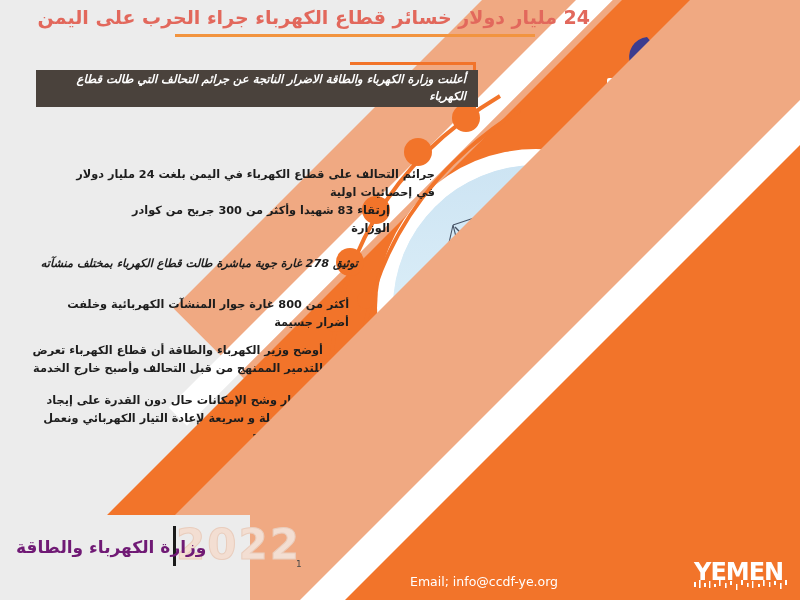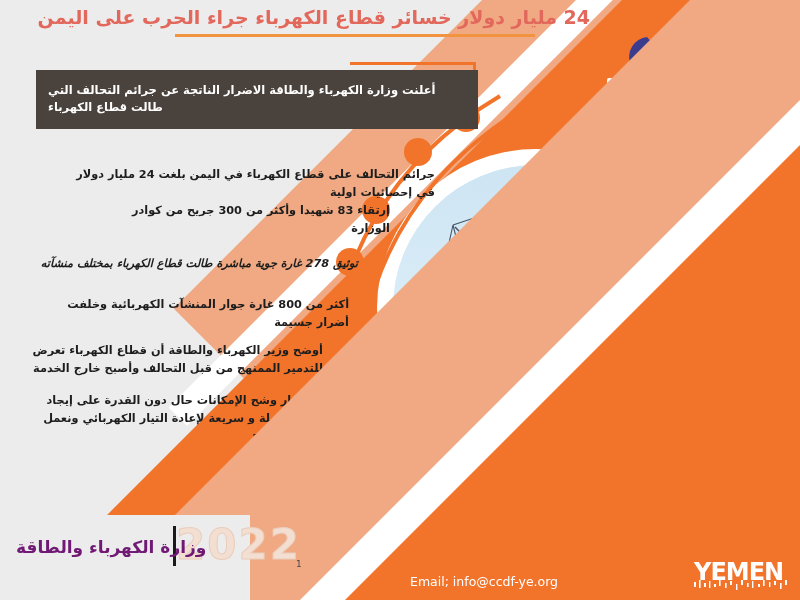--- a/index.html
+++ b/index.html
@@ -113,21 +113,21 @@
   .photo svg{position:absolute;left:0;top:0;}
 
   
   .arcs{position:absolute;left:0;top:0;width:800px;height:600px;pointer-events:none;}
 
   
   .headline-box{
     position:absolute;left:36px;top:70px;width:442px;
     background:#4a423c;color:#ffffff;
     font-size:11.5px;font-weight:bold;line-height:1.5;
-    padding:12px 12px;box-sizing:border-box;text-align:left;
+    padding:1px 12px;box-sizing:border-box;text-align:right;font-style:italic;
   }
   .bracket{
     position:absolute;left:473px;top:62px;width:2.5px;height:60px;background:#f2742a;
   }
   .bracket-top{
     position:absolute;left:350px;top:62px;width:126px;height:2.5px;background:#f2742a;
   }
 
   .row{
     position:absolute;color:#1d1d1d;font-weight:bold;

